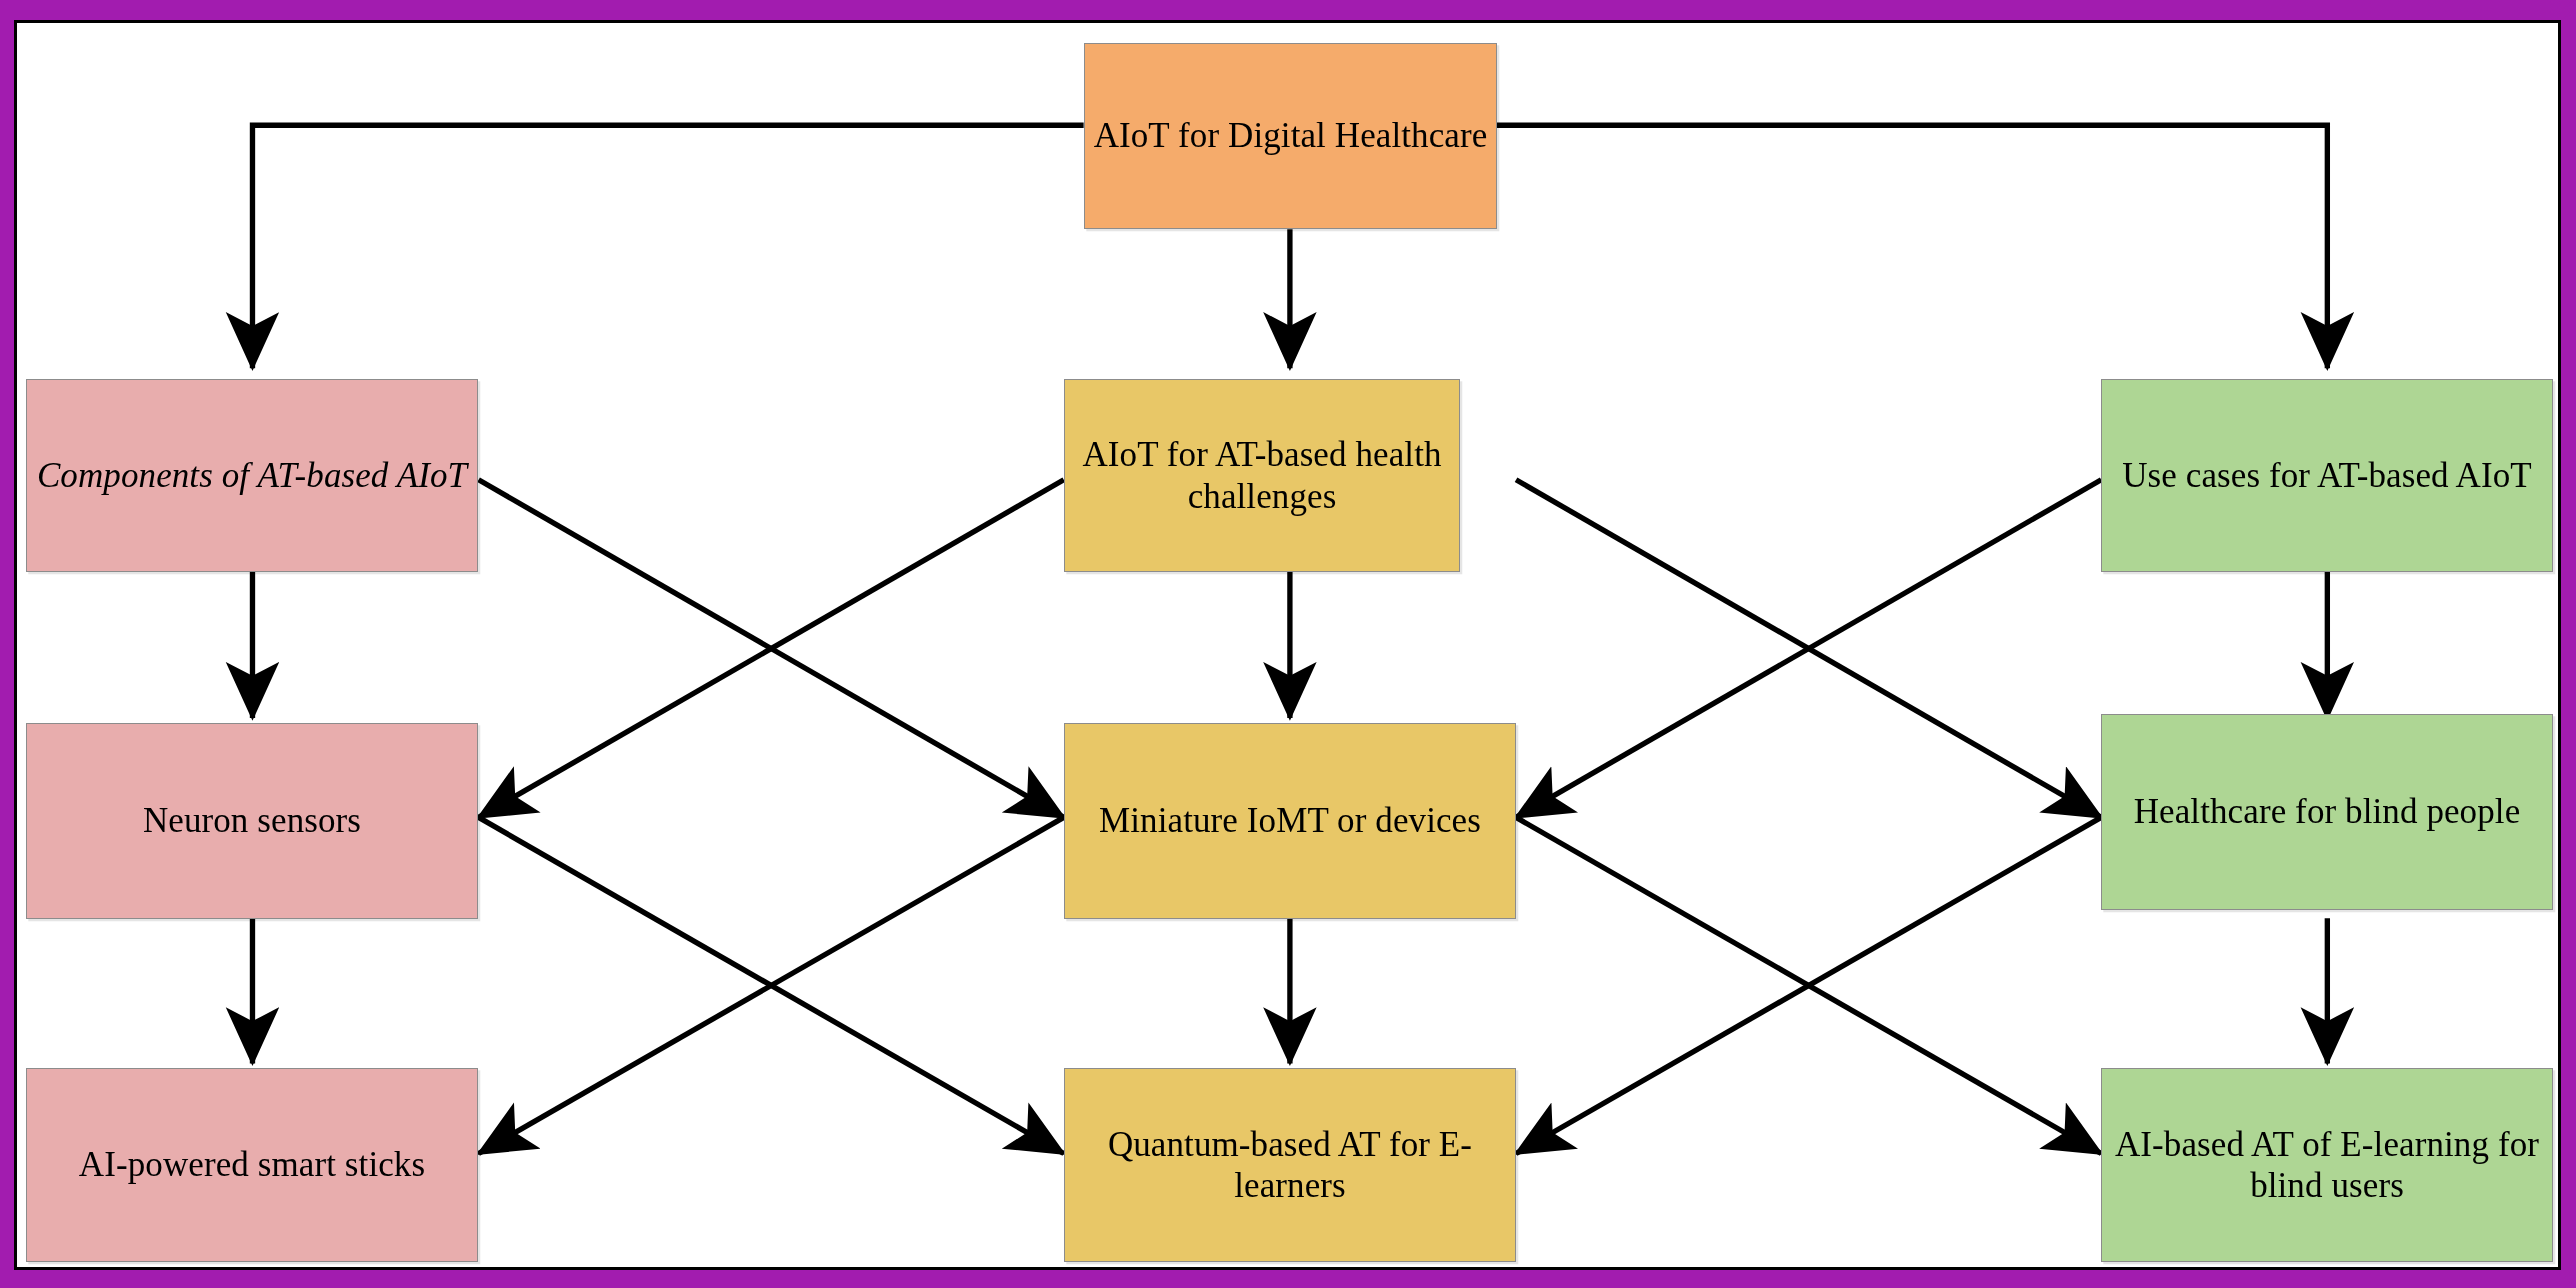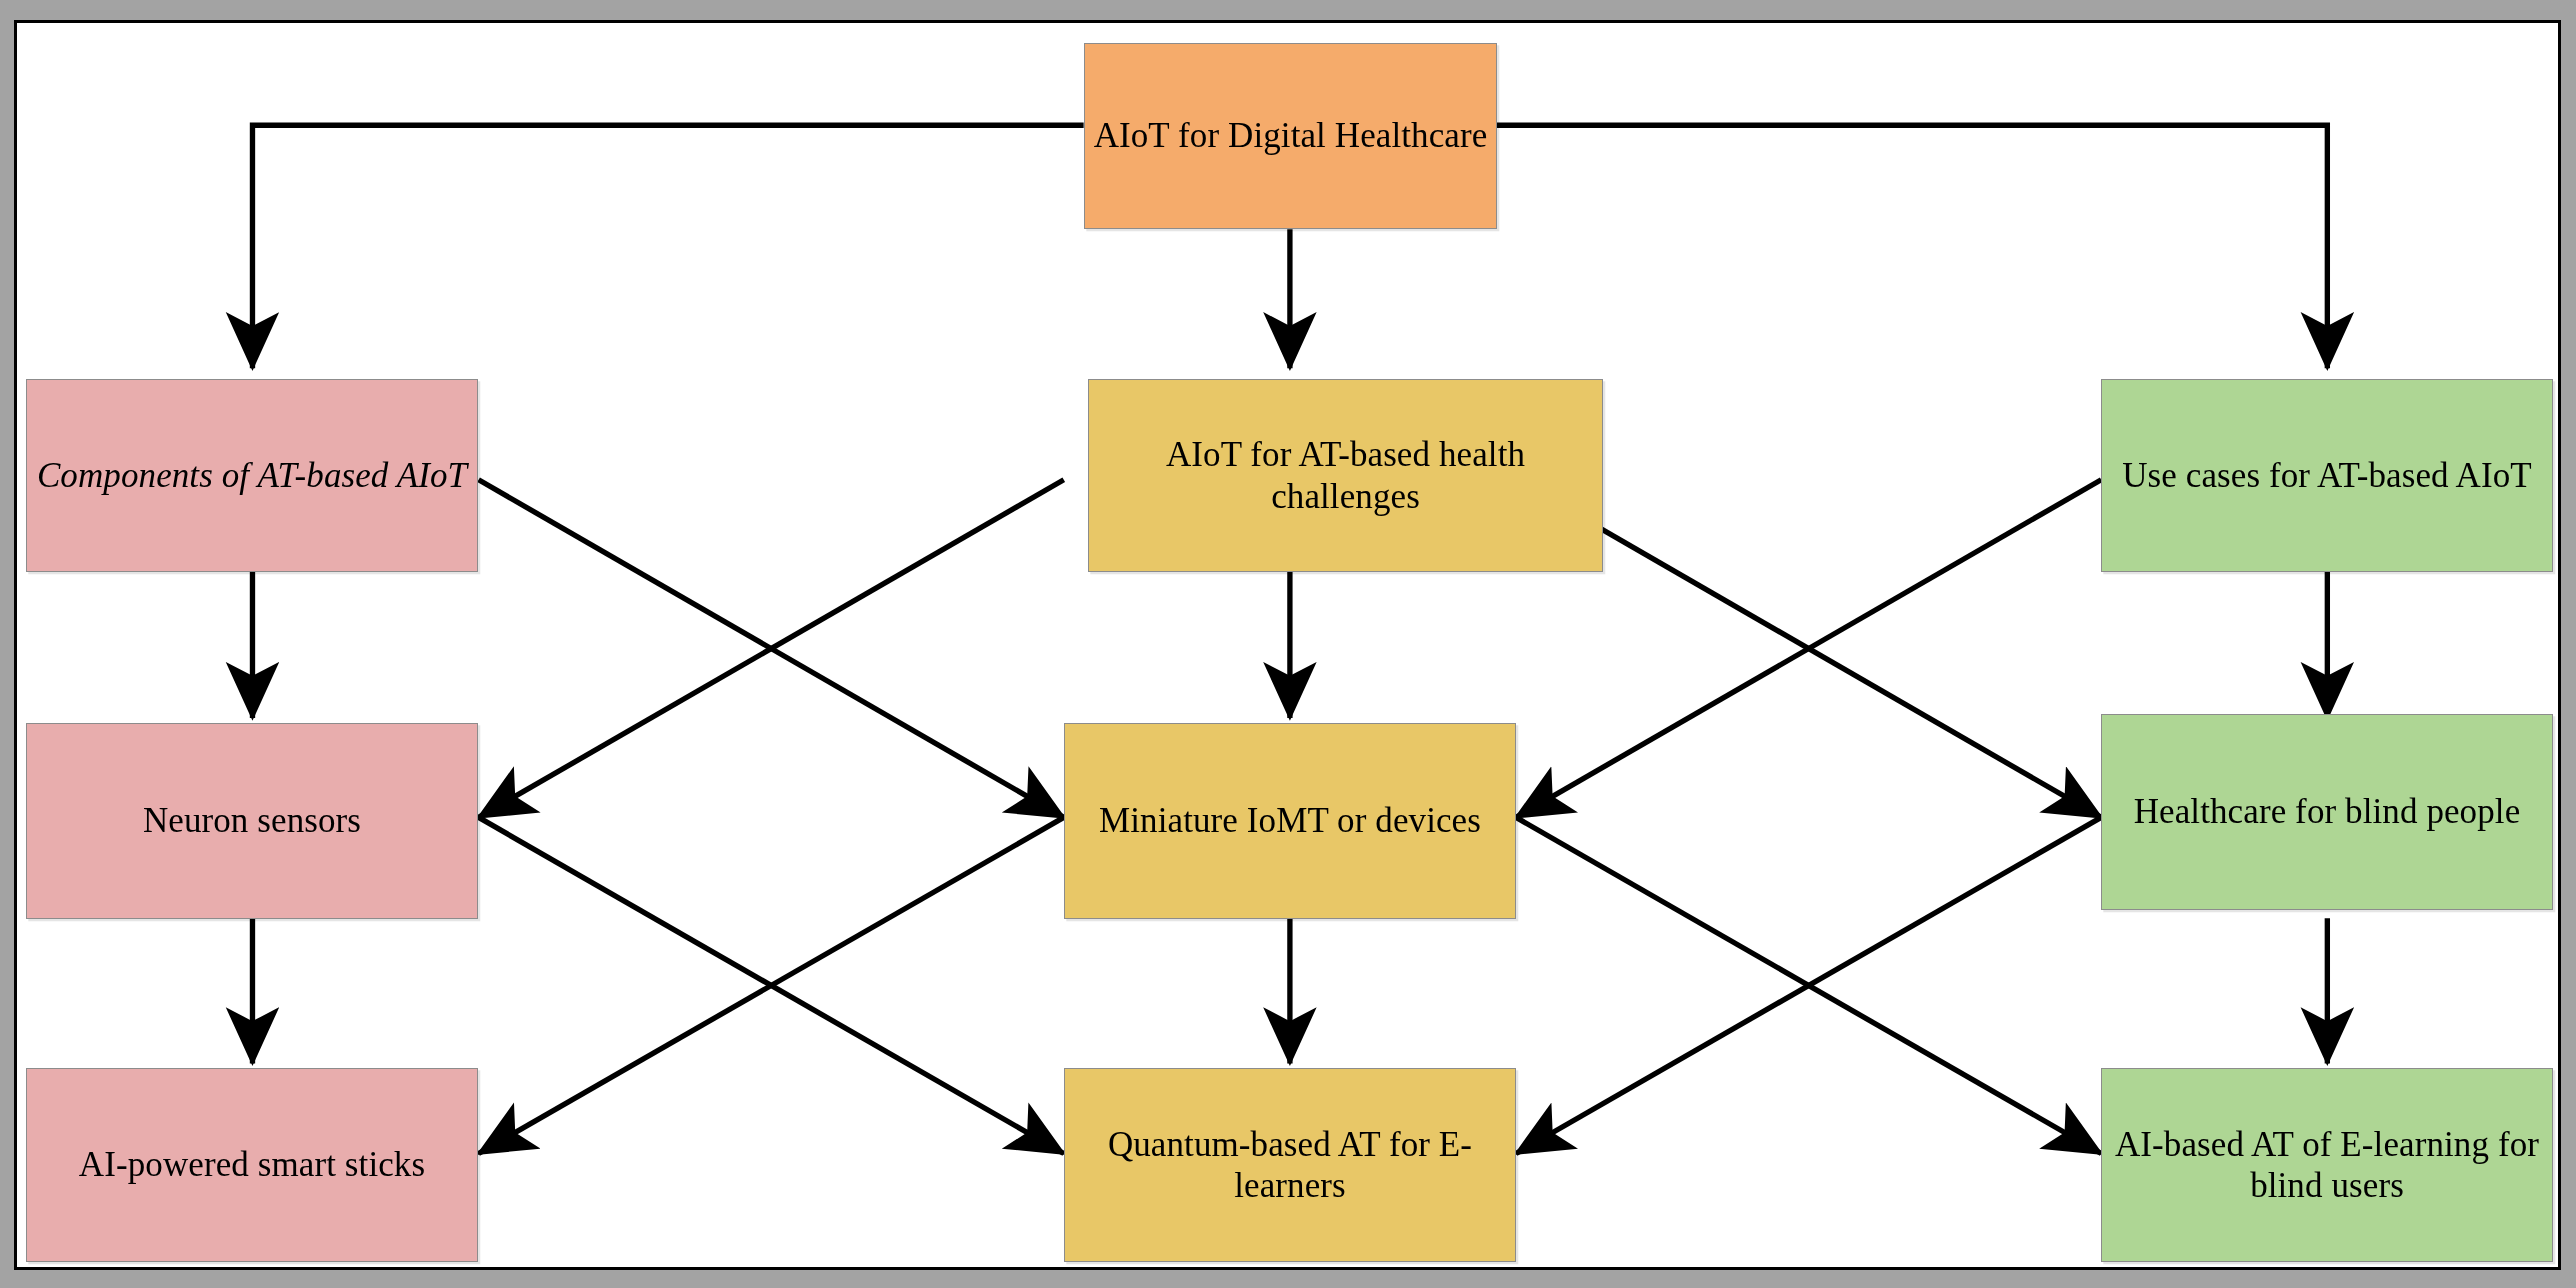--- a/index.html
+++ b/index.html
@@ -1,21 +1,21 @@
 <!DOCTYPE html>
 <html style="font-size:12.2px"><head>
 <meta charset="utf-8">
 <title>AIoT for Digital Healthcare — Taxonomy Diagram</title>
 <style>
   html,body{margin:0;padding:0;background:#ffffff;}
   body{
     font-family:"Liberation Serif","DejaVu Serif",serif;
     width:2576px;height:1288px;overflow:hidden;
   }
-  #stage{position:relative;width:2576px;height:1288px;background:#a3a3a3;}
+  #stage{position:relative;width:2576px;height:1288px;background:#a21caf;}
 
   
   #frame{
     position:absolute;left:13.8px;top:20px;
     width:2547px;height:1250px;
     border:3.8px solid #000000;
     box-sizing:border-box;
     background:#ffffff;
   }
 
@@ -87,21 +87,21 @@
   <div class="node n-font" style="left:26px;top:379px;width:452px;height:193px;background:#e8adad;font-style:italic;">
     <span>Components of AT-based AIoT</span>
   </div>
   <div class="node n-font" style="left:26px;top:723px;width:452px;height:196px;background:#e8adad;">
     <span>Neuron sensors</span>
   </div>
   <div class="node n-font" style="left:26px;top:1068px;width:452px;height:194px;background:#e8adad;">
     <span>AI-powered smart sticks</span>
   </div>
 
-  <div class="node n-font" style="left:1064px;top:379px;width:515px;height:193px;background:#e8c767;margin-left:24px;">
+  <div class="node n-font" style="left:1064px;top:379px;width:396px;height:193px;background:#e8c767;">
     <span>AIoT for AT-based health challenges</span>
   </div>
   <div class="node n-font" style="left:1064px;top:723px;width:452px;height:196px;background:#e8c767;">
     <span>Miniature IoMT or devices</span>
   </div>
   <div class="node n-font" style="left:1064px;top:1068px;width:452px;height:194px;background:#e8c767;align-items:center;">
     <span>Quantum-based AT for E-learners</span>
   </div>
 
   <div class="node n-font" style="left:2101px;top:379px;width:452px;height:193px;background:#aed694;justify-content:flex-end;">

